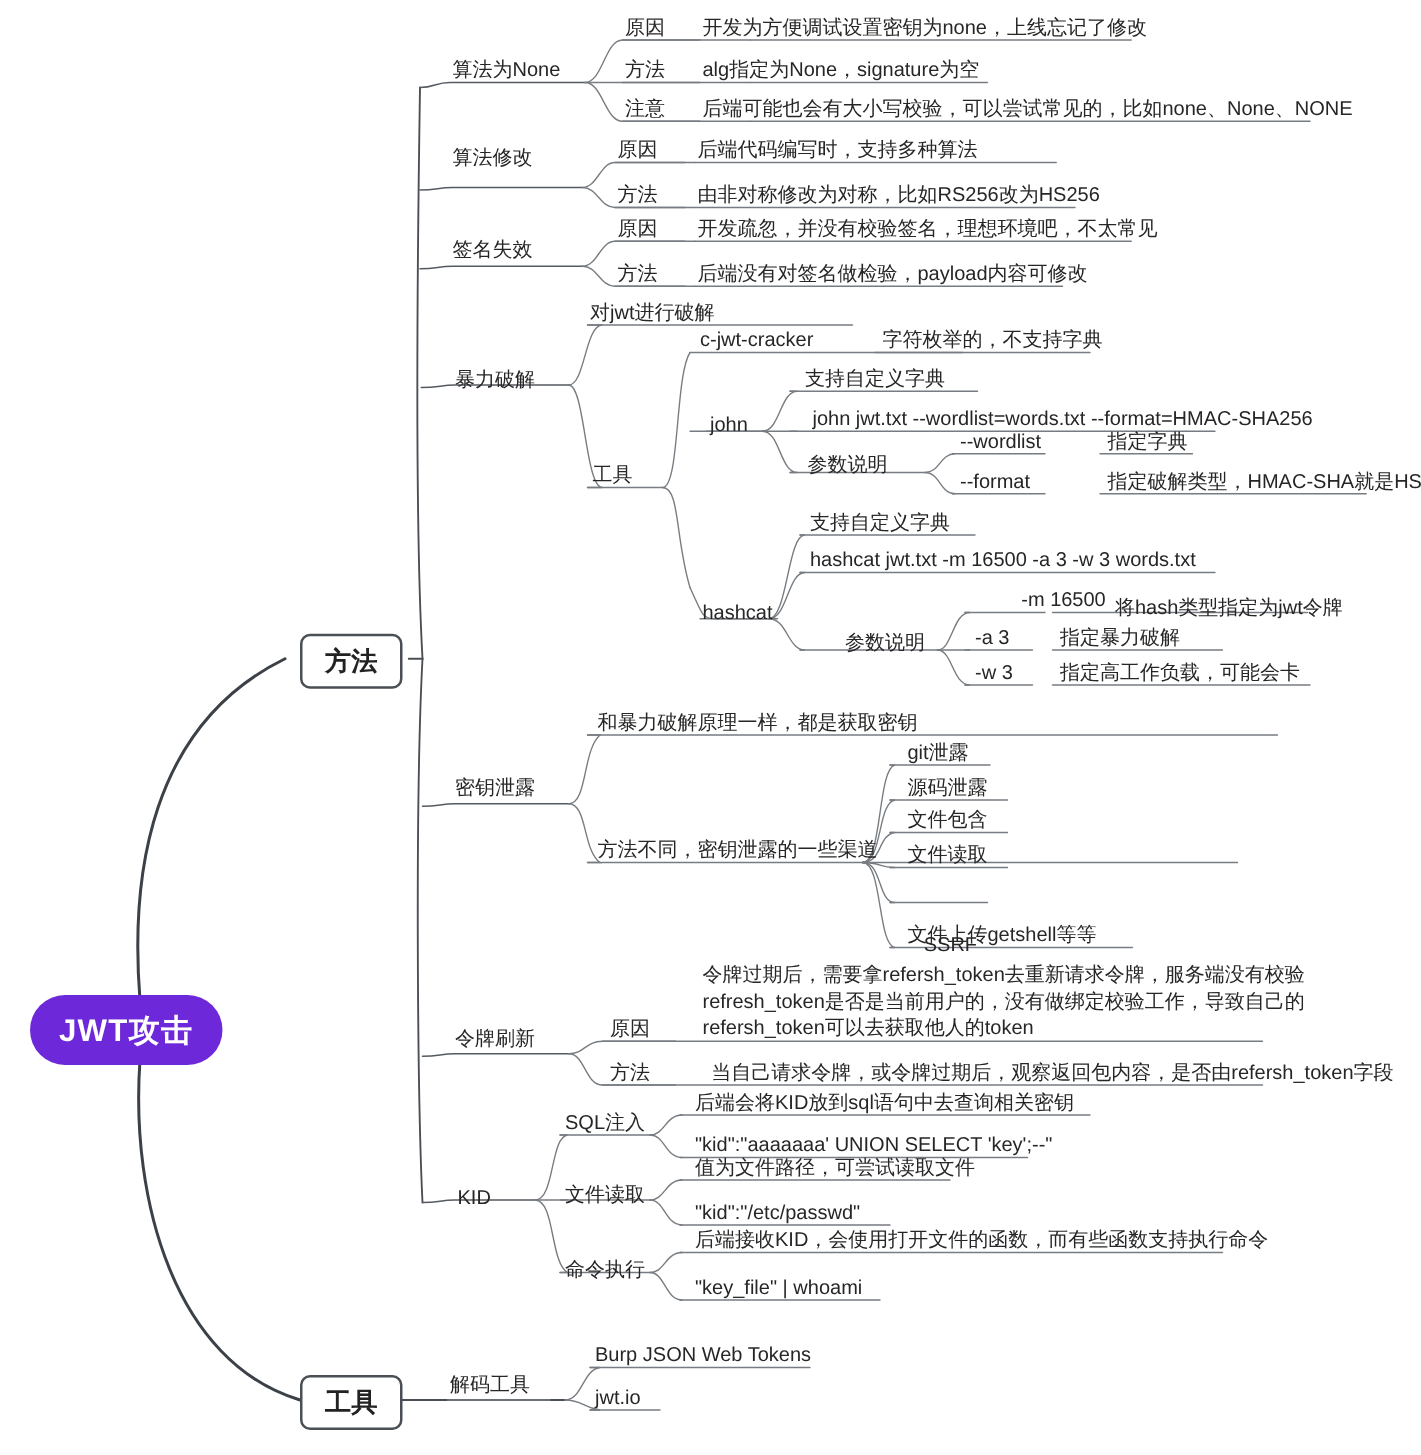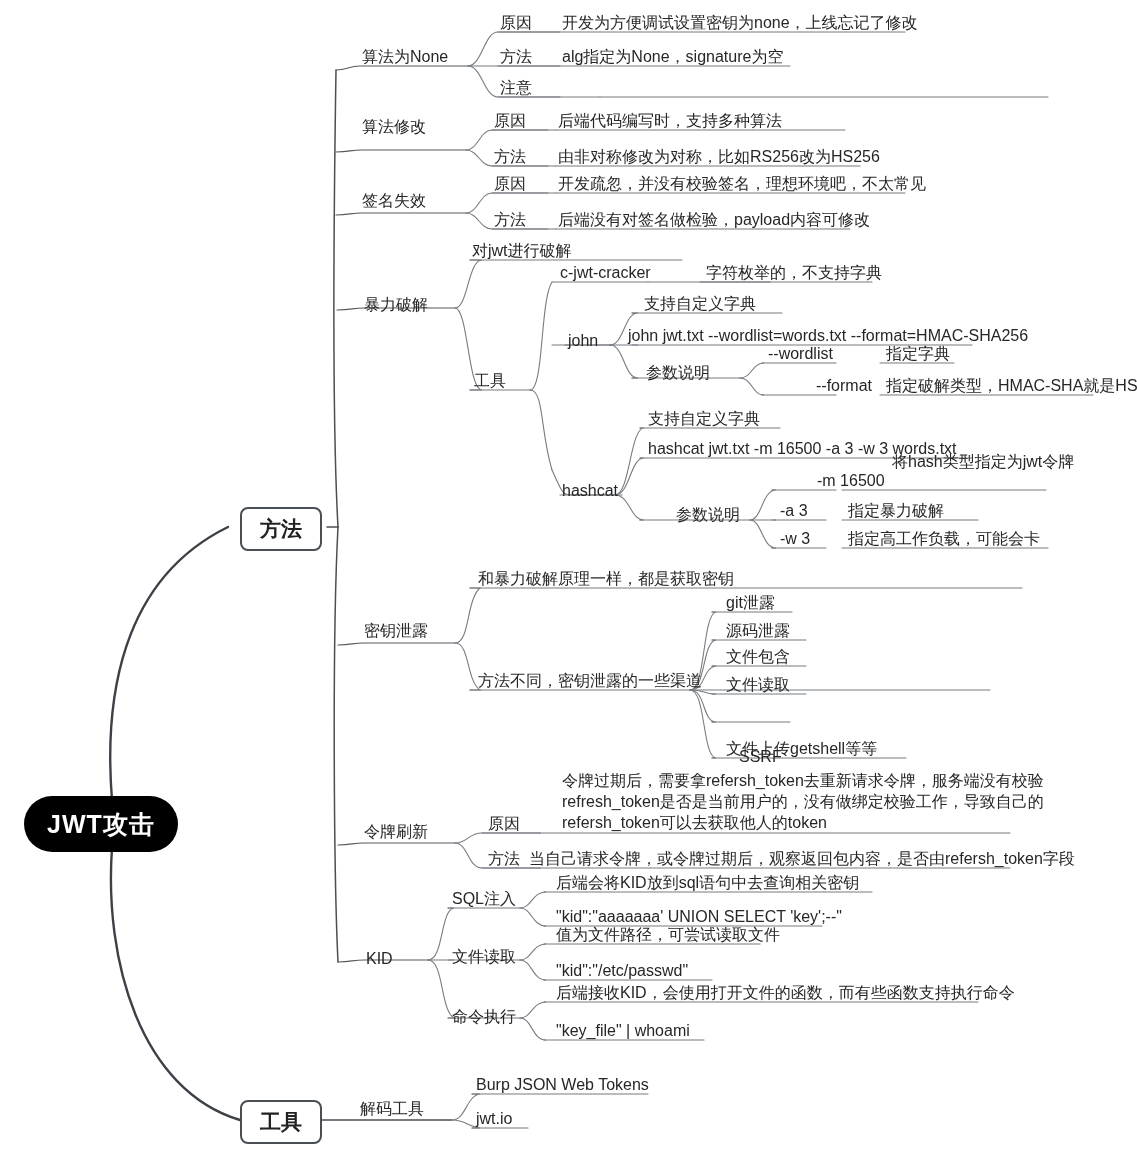--- a/index.html
+++ b/index.html
@@ -17,21 +17,21 @@
   #wires{
     position:absolute;
     left:0;top:0;
     width:1137px;height:1164px;
     pointer-events:none;
   }
   
   .root-node{
     position:absolute;
     display:flex;align-items:center;justify-content:center;
-    background:#000000;
+    background:#6d28d9;
     color:#ffffff;
     border-radius:30px;
     font-size:25px;
     font-weight:bold;
     letter-spacing:1px;
     white-space:nowrap;
     z-index:5;
   }
   .box-node{
     position:absolute;
@@ -257,20 +257,21 @@
   <div class="box-node" style="left:240px;top:507px;width:78px;height:40px;">方法</div>
 
   <div class="box-node" style="left:240px;top:1100px;width:78px;height:40px;">工具</div>
 
   <div class="lbl" style="left:362px;top:66px;">算法为None</div>
   <div class="lbl" style="left:500px;top:32px;">原因</div>
   <div class="lbl" style="left:562px;top:32px;">开发为方便调试设置密钥为none，上线忘记了修改</div>
   <div class="lbl" style="left:500px;top:66px;">方法</div>
   <div class="lbl" style="left:562px;top:66px;">alg指定为None，signature为空</div>
   <div class="lbl" style="left:500px;top:97px;">注意</div>
+  <div class="lbl" style="left:562px;top:97px;">后端可能也会有大小写校验，可以尝试常见的，比如none、None、NONE</div>
 
   <div class="lbl" style="left:362px;top:136px;">算法修改</div>
   <div class="lbl" style="left:494px;top:130px;">原因</div>
   <div class="lbl" style="left:558px;top:130px;text-align:center;">后端代码编写时，支持多种算法</div>
   <div class="lbl" style="left:494px;top:166px;">方法</div>
   <div class="lbl" style="left:558px;top:166px;">由非对称修改为对称，比如RS256改为HS256</div>
 
   <div class="lbl" style="left:362px;top:210px;">签名失效</div>
   <div class="lbl" style="left:494px;top:193px;">原因</div>
   <div class="lbl" style="left:558px;top:193px;">开发疏忽，并没有校验签名，理想环境吧，不太常见</div>
@@ -279,33 +280,33 @@
 
   <div class="lbl" style="left:364px;top:314px;">暴力破解</div>
   <div class="lbl" style="left:472px;top:260px;">对jwt进行破解</div>
   <div class="lbl" style="left:474px;top:390px;">工具</div>
 
   <div class="lbl" style="left:560px;top:282px;">c-jwt-cracker</div>
   <div class="lbl" style="left:706px;top:282px;">字符枚举的，不支持字典</div>
 
   <div class="lbl" style="left:568px;top:350px;">john</div>
   <div class="lbl" style="left:644px;top:313px;">支持自定义字典</div>
-  <div class="lbl" style="left:628px;top:345px;">john jwt.txt --wordlist=words.txt --format=HMAC-SHA256</div>
+  <div class="lbl" style="left:650px;top:345px;">john jwt.txt --wordlist=words.txt --format=HMAC-SHA256</div>
   <div class="lbl" style="left:646px;top:382px;">参数说明</div>
   <div class="lbl" style="left:768px;top:363px;">--wordlist</div>
   <div class="lbl" style="left:886px;top:363px;">指定字典</div>
-  <div class="lbl" style="left:768px;top:395px;margin-left:48px;">--format</div>
+  <div class="lbl" style="left:768px;top:395px;">--format</div>
   <div class="lbl" style="left:886px;top:395px;">指定破解类型，HMAC-SHA就是HS</div>
 
   <div class="lbl" style="left:562px;top:500px;">hashcat</div>
   <div class="lbl" style="left:648px;top:428px;">支持自定义字典</div>
   <div class="lbl" style="left:648px;top:458px;">hashcat jwt.txt -m 16500 -a 3 -w 3 words.txt</div>
   <div class="lbl" style="left:676px;top:524px;">参数说明</div>
   <div class="lbl" style="left:780px;top:490px;margin-left:37px;">-m 16500</div>
-  <div class="lbl" style="left:892px;top:471px;">将hash类型指定为jwt令牌</div>
+  <div class="lbl" style="left:892px;top:496px;">将hash类型指定为jwt令牌</div>
   <div class="lbl" style="left:780px;top:520px;">-a 3</div>
   <div class="lbl" style="left:848px;top:520px;">指定暴力破解</div>
   <div class="lbl" style="left:780px;top:548px;">-w 3</div>
   <div class="lbl" style="left:848px;top:548px;">指定高工作负载，可能会卡</div>
 
   <div class="lbl" style="left:364px;top:640px;">密钥泄露</div>
   <div class="lbl" style="left:478px;top:588px;">和暴力破解原理一样，都是获取密钥</div>
   <div class="lbl" style="left:478px;top:690px;">方法不同，密钥泄露的一些渠道</div>
   <div class="lbl" style="left:726px;top:612px;">git泄露</div>
   <div class="lbl" style="left:726px;top:640px;">源码泄露</div>
@@ -313,21 +314,21 @@
   <div class="lbl" style="left:726px;top:694px;">文件读取</div>
   <div class="lbl" style="left:739px;top:722px;margin-top:44px;">SSRF</div>
   <div class="lbl" style="left:726px;top:758px;">文件上传getshell等等</div>
 
   <div class="lbl" style="left:364px;top:841px;">令牌刷新</div>
   <div class="lbl" style="left:488px;top:833px;">原因</div>
   <div class="lbl multi" style="left:562px;top:833px;white-space:pre;">令牌过期后，需要拿refersh_token去重新请求令牌，服务端没有校验
 refresh_token是否是当前用户的，没有做绑定校验工作，导致自己的
 refersh_token可以去获取他人的token</div>
   <div class="lbl" style="left:488px;top:868px;">方法</div>
-  <div class="lbl" style="left:529px;top:868px;">当自己请求令牌，或令牌过期后，观察返回包内容，是否由refersh_token字段</div>
+  <div class="lbl" style="left:569px;top:868px;">当自己请求令牌，或令牌过期后，观察返回包内容，是否由refersh_token字段</div>
 
   <div class="lbl" style="left:366px;top:968px;">KID</div>
   <div class="lbl" style="left:452px;top:908px;">SQL注入</div>
   <div class="lbl" style="left:556px;top:892px;">后端会将KID放到sql语句中去查询相关密钥</div>
   <div class="lbl" style="left:556px;top:926px;">"kid":"aaaaaaa' UNION SELECT 'key';--"</div>
   <div class="lbl" style="left:452px;top:966px;">文件读取</div>
   <div class="lbl" style="left:556px;top:944px;">值为文件路径，可尝试读取文件</div>
   <div class="lbl" style="left:556px;top:980px;">"kid":"/etc/passwd"</div>
   <div class="lbl" style="left:452px;top:1026px;">命令执行</div>
   <div class="lbl" style="left:556px;top:1002px;text-align:center;">后端接收KID，会使用打开文件的函数，而有些函数支持执行命令</div>

